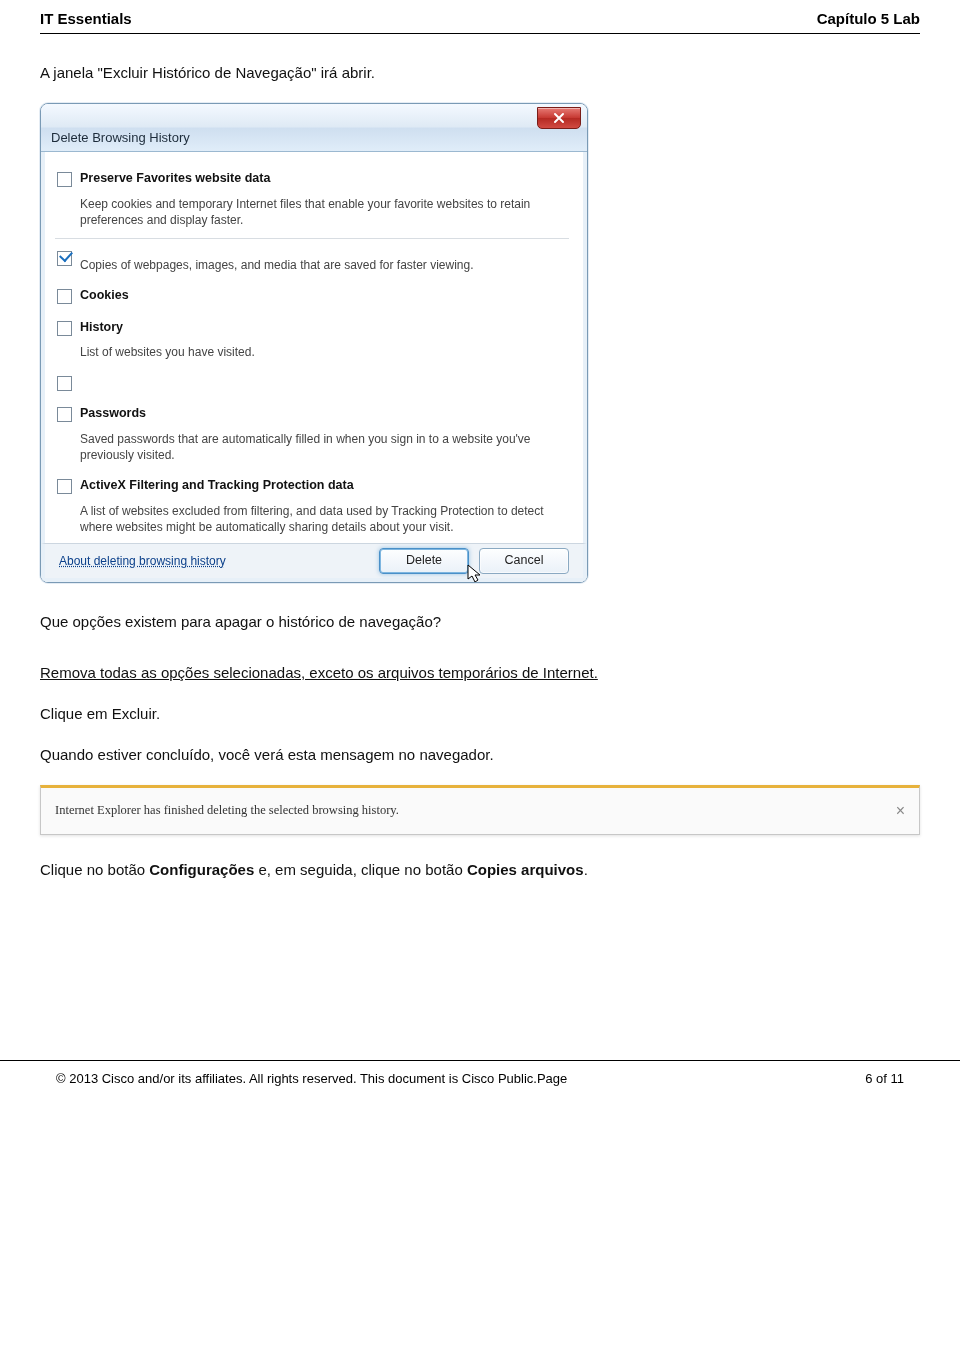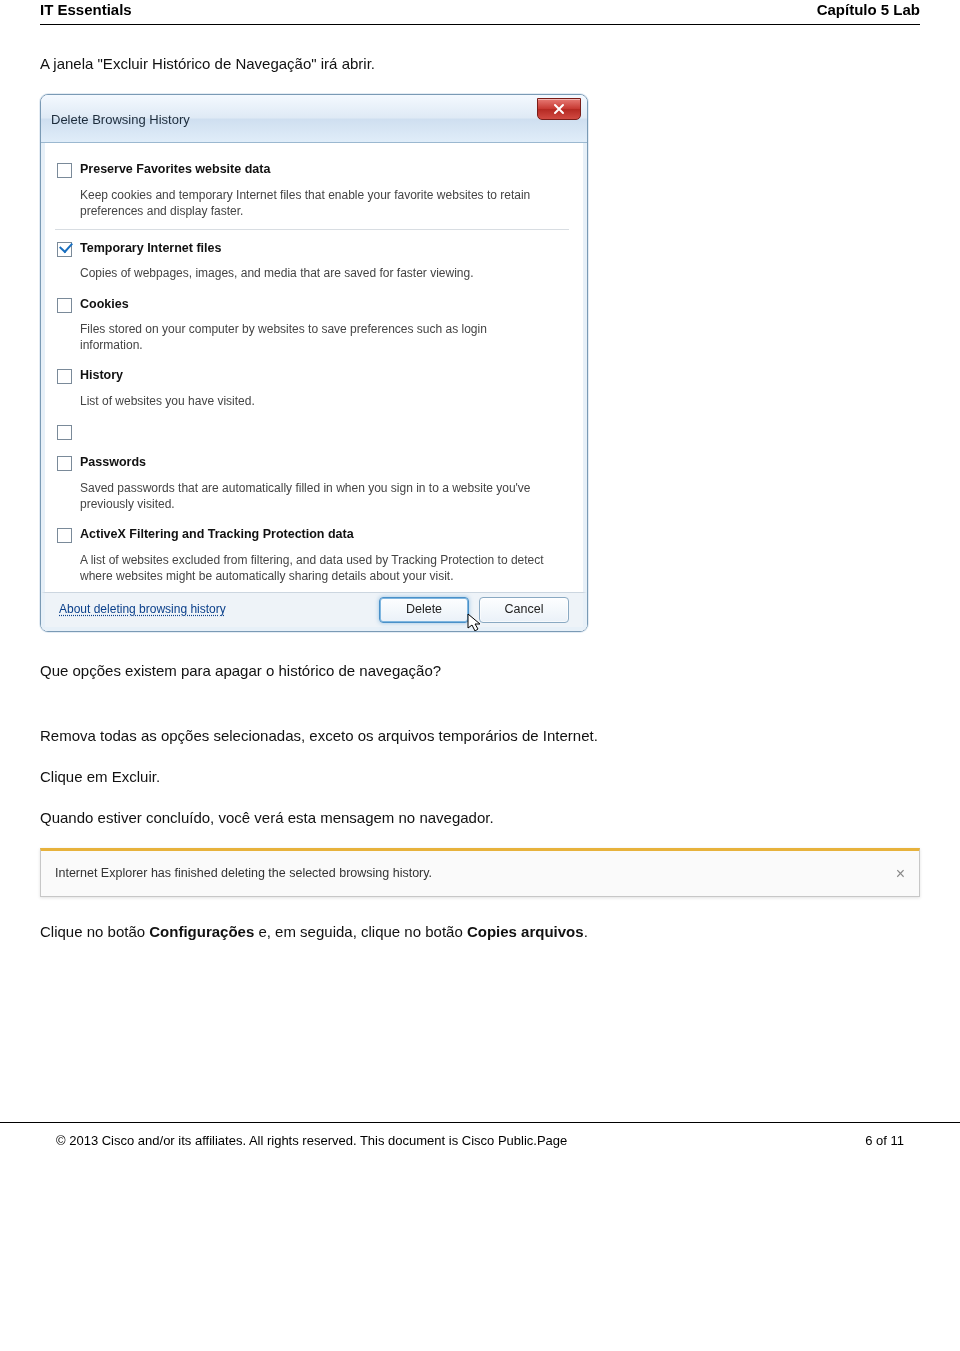--- a/index.html
+++ b/index.html
@@ -10,21 +10,21 @@
     margin: 0 auto;
     font-size: 14px;
     color: #000;
   }
   .page {
     padding: 0 40px 40px;
   }
   .header-row {
     display: flex;
     justify-content: space-between;
-    padding: 1px 0 6px;
+    padding: 10px 0 6px;
     border-bottom: 1px solid #000;
     font-weight: bold;
     font-size: 15px;
   }
   .body-text {
     margin-top: 28px;
     font-size: 15px;
     line-height: 1.4;
     color: #111;
   }
@@ -39,22 +39,22 @@
     border-radius: 8px;
     box-shadow: 0 0 0 1px rgba(120,160,200,.2);
     overflow: hidden;
     position: relative;
   }
   .titlebar {
     height: 48px;
     background: linear-gradient(#f4f9ff, #dfeaf5 48%, #cfdff0 52%, #e0edf9);
     border-bottom: 1px solid #9bb8d0;
     display: flex;
-    align-items: flex-start;
-    padding: 16px 10px;
+    align-items: flex-end;
+    padding: 4px 10px;
     position: relative;
   }
   .titlebar .ttl {
     font-size: 13px;
     color: #1c2b3a;
   }
   .close-btn {
     position: absolute;
     right: 6px;
     top: 3px;
@@ -167,21 +167,21 @@
     padding: 14px 14px;
     display: flex;
     justify-content: space-between;
     align-items: center;
     margin: 10px 0 24px;
     box-shadow: 0 1px 3px rgba(0,0,0,.12);
   }
   .msgbar .msg {
     font-size: 12.5px;
     color: #333;
-    font-family: Liberation Sans, sans-serif;
+    font-family: Liberation Serif, serif;
   }
   .msgbar .x {
     color: #888;
     font-size: 16px;
     line-height: 1;
   }
   .footer-row {
     display: flex;
     justify-content: space-between;
     padding: 10px 56px 26px;
@@ -219,30 +219,28 @@
             <div class="opt-txt">
               <div class="lbl">Preserve Favorites website data</div>
               <div class="desc">Keep cookies and temporary Internet files that enable your favorite websites to retain preferences and display faster.</div>
             </div>
           </div>
           <div class="sep"></div>
 
           <div class="opt">
             <div class="cbx checked"></div>
             <div class="opt-txt">
-              <div class="lbl">Temporary Internet files</div>
               <div class="desc">Copies of webpages, images, and media that are saved for faster viewing.</div>
             </div>
           </div>
 
           <div class="opt">
             <div class="cbx"></div>
             <div class="opt-txt">
               <div class="lbl">Cookies</div>
-              <div class="desc">Files stored on your computer by websites to save preferences such as login information.</div>
             </div>
           </div>
 
           <div class="opt">
             <div class="cbx"></div>
             <div class="opt-txt">
               <div class="lbl">History</div>
               <div class="desc">List of websites you have visited.</div>
             </div>
           </div>
@@ -281,21 +279,21 @@
             <div class="winbtn">
               <span>Cancel</span>
             </div>
           </div>
         </div>
       </div>
     </div>
 
     <p>Que opções existem para apagar o histórico de navegação?</p>
 
-    <p style="margin-top:44px;">Remova todas as opções selecionadas, exceto os arquivos temporários de Internet.</p>
+    <p style="margin-top:30px;text-decoration:underline;">Remova todas as opções selecionadas, exceto os arquivos temporários de Internet.</p>
     <p>Clique em Excluir.</p>
     <p>Quando estiver concluído, você verá esta mensagem no navegador.</p>
 
     <div class="msgbar">
       <span class="msg">Internet Explorer has finished deleting the selected browsing history.</span>
       <span class="x">×</span>
     </div>
 
     <p>
       <span>Clique no botão </span><b>Configurações</b><span> e, em seguida, clique no botão </span><b>Copies arquivos</b><span>.</span>

